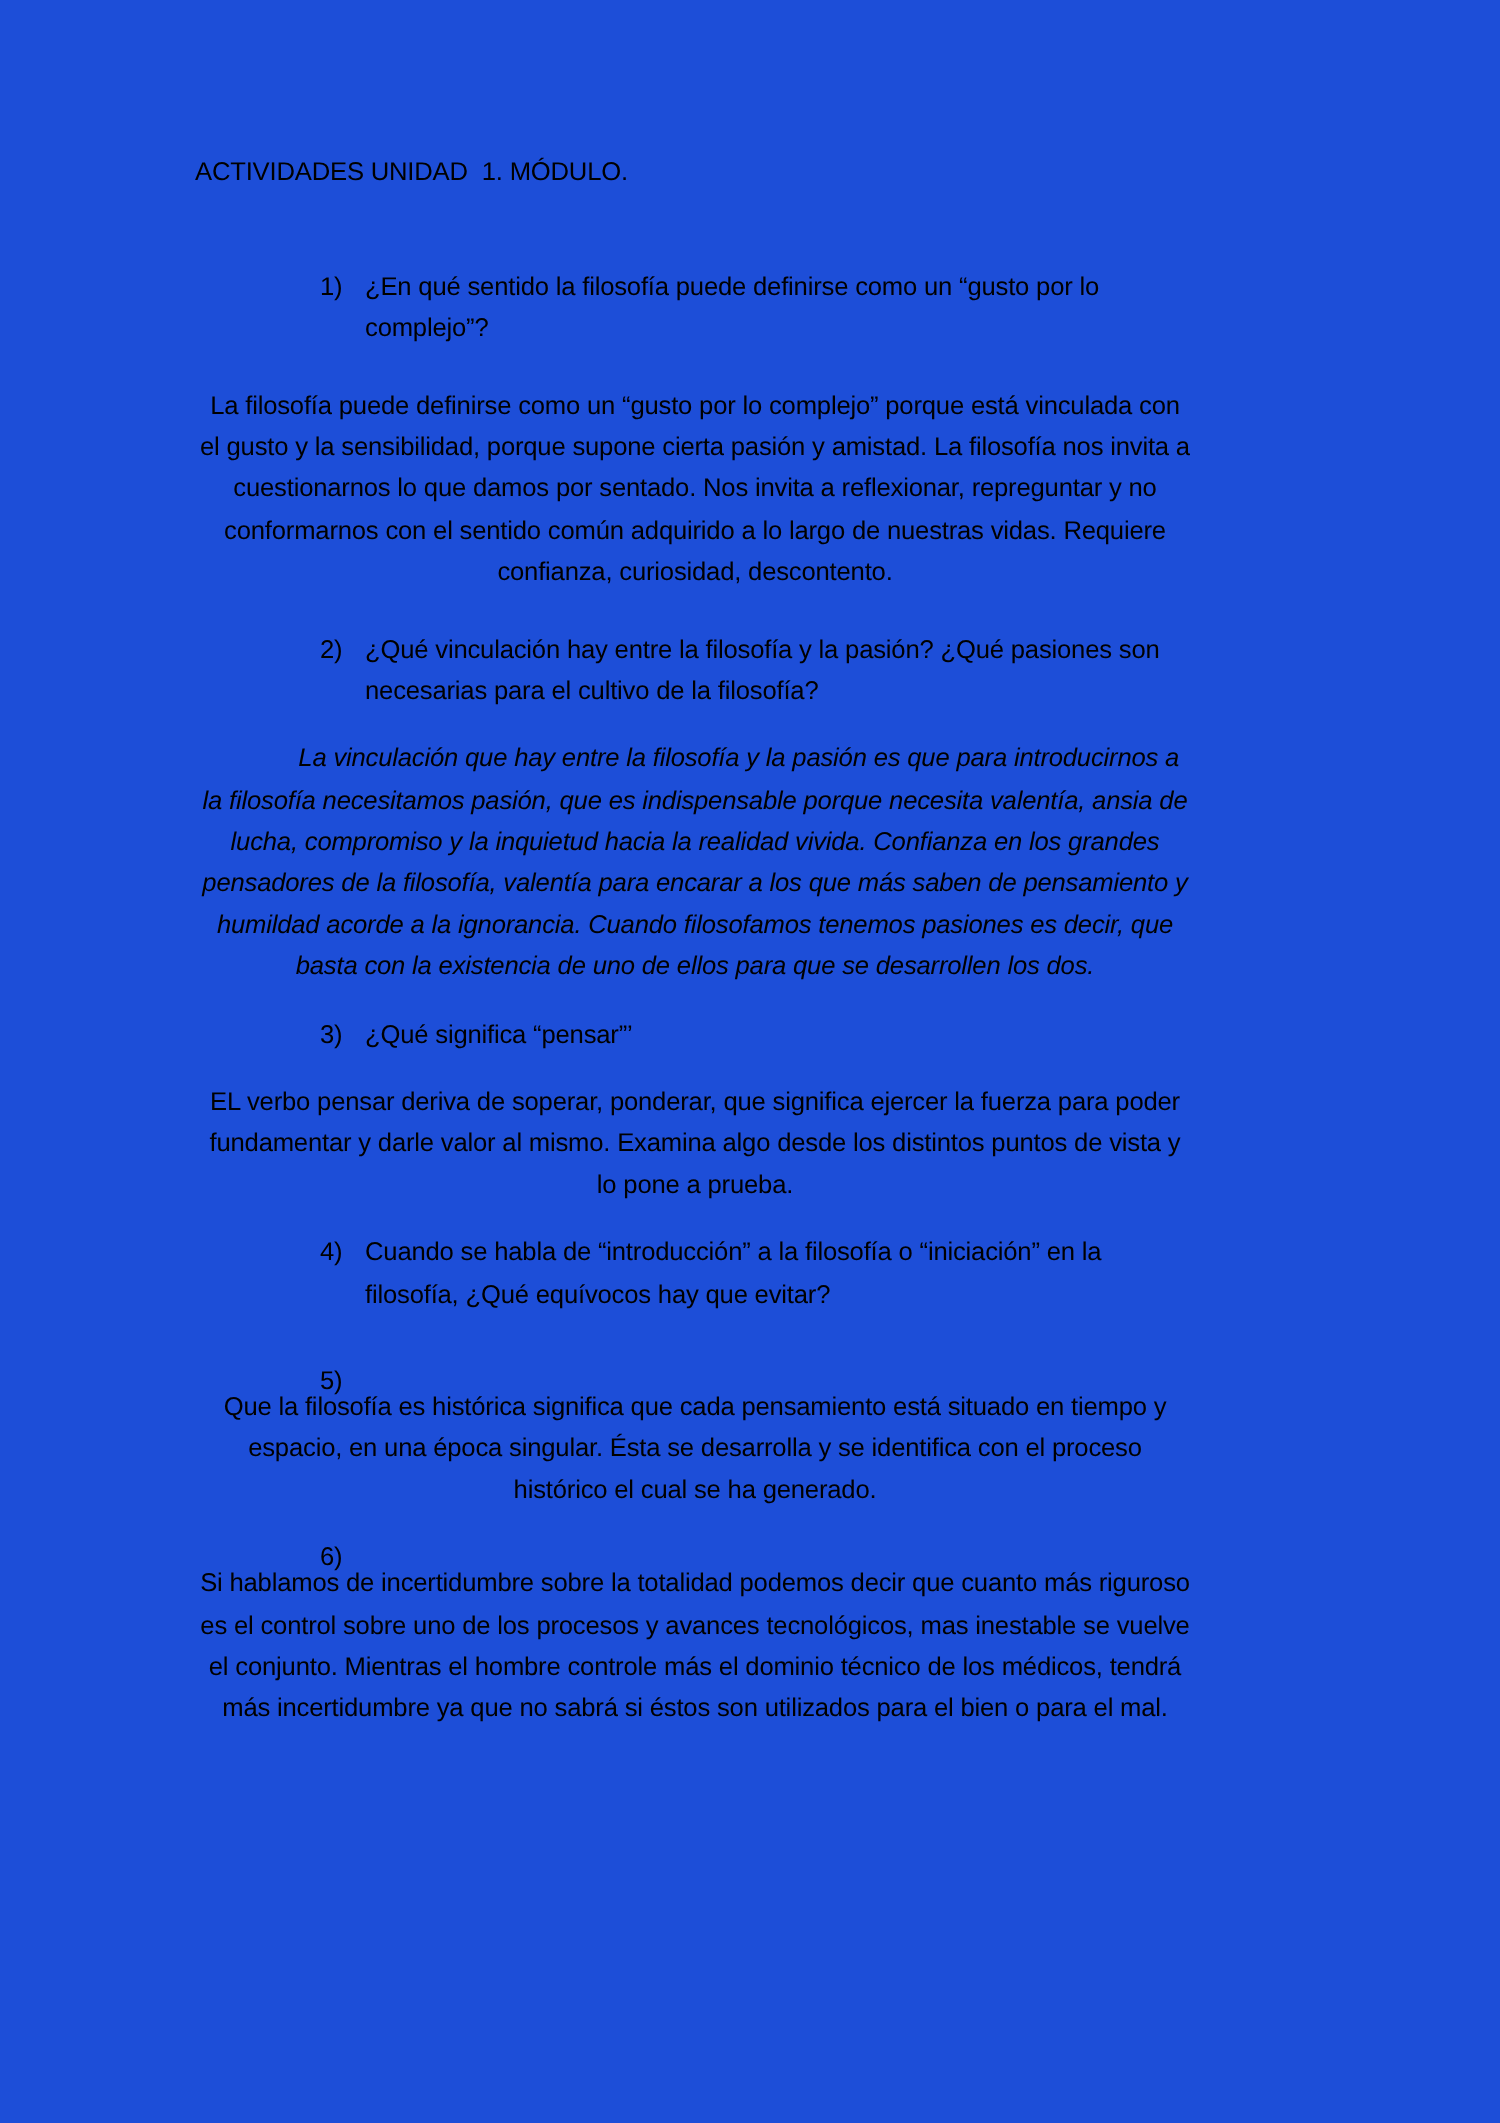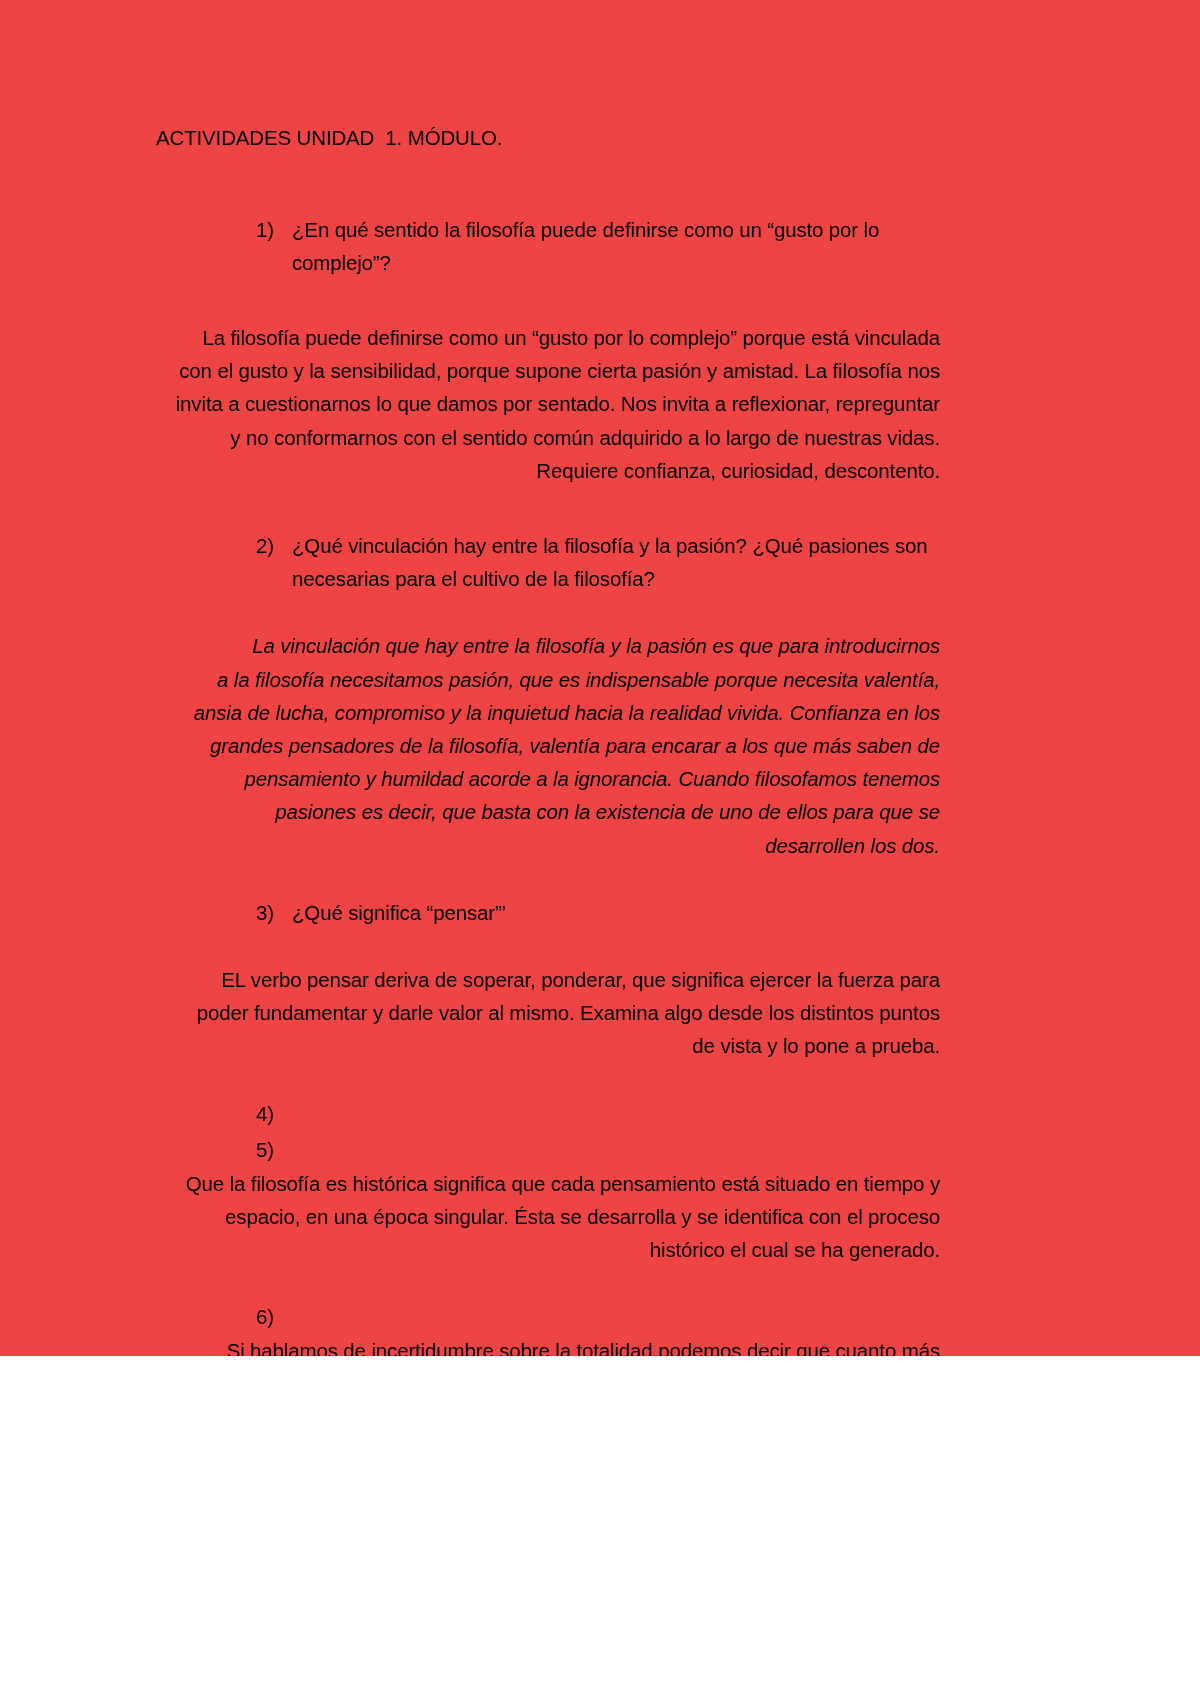--- a/index.html
+++ b/index.html
@@ -8,22 +8,22 @@
     padding: 0;
     background: #ffffff;
   }
   body {
     font-family: "Liberation Sans", sans-serif;
     color: #000000;
   }
   .page {
     position: relative;
     width: 1200px;
-    height: 1356px;
-    background: #ef4444;
+    height: 1698px;
+    background: #1d4ed8;
     box-sizing: border-box;
     overflow: hidden;
   }
   .content {
     position: absolute;
     left: 156px;
     top: 128px;
     width: 800px;
   }
   
@@ -57,22 +57,22 @@
     left: 100px;
     top: 0;
     width: 34px;
     text-align: left;
   }
   
   .answer {
     font-size: 20.5px;
     line-height: 1.62;
     letter-spacing: -0.15px;
-    margin: 16px;
-    text-align: right;
+    margin: 3px;
+    text-align: center;
   }
   .answer.indented {
     text-indent: 70px;
     font-style: italic;
   }
 </style>
 </head>
 <body>
 
 <div class="page">
@@ -105,21 +105,21 @@
         <p class="question">
           <span class="qnum">3)</span><span>¿Qué significa “pensar”’</span>
         </p>
         <div class="gap-xs"></div>
         <p class="answer">EL verbo pensar deriva de soperar, ponderar, que significa ejercer la fuerza para poder fundamentar y darle valor al mismo. Examina algo desde los distintos puntos de vista y lo pone a prueba.</p>
         <div class="gap-xs"></div>
       </li>
 
       <li>
         <p class="question">
-          <span class="qnum">4)</span>
+          <span class="qnum">4)</span><span>Cuando se habla de “introducción” a la filosofía o “iniciación” en la filosofía, ¿Qué equívocos hay que evitar?</span>
         </p>
         <div class="gap-xs"></div>
         <div class="gap-xs"></div>
       </li>
 
       <li>
         <p class="question">
           <span class="qnum">5)</span>
         </p>
         <div class="gap-xs"></div>

